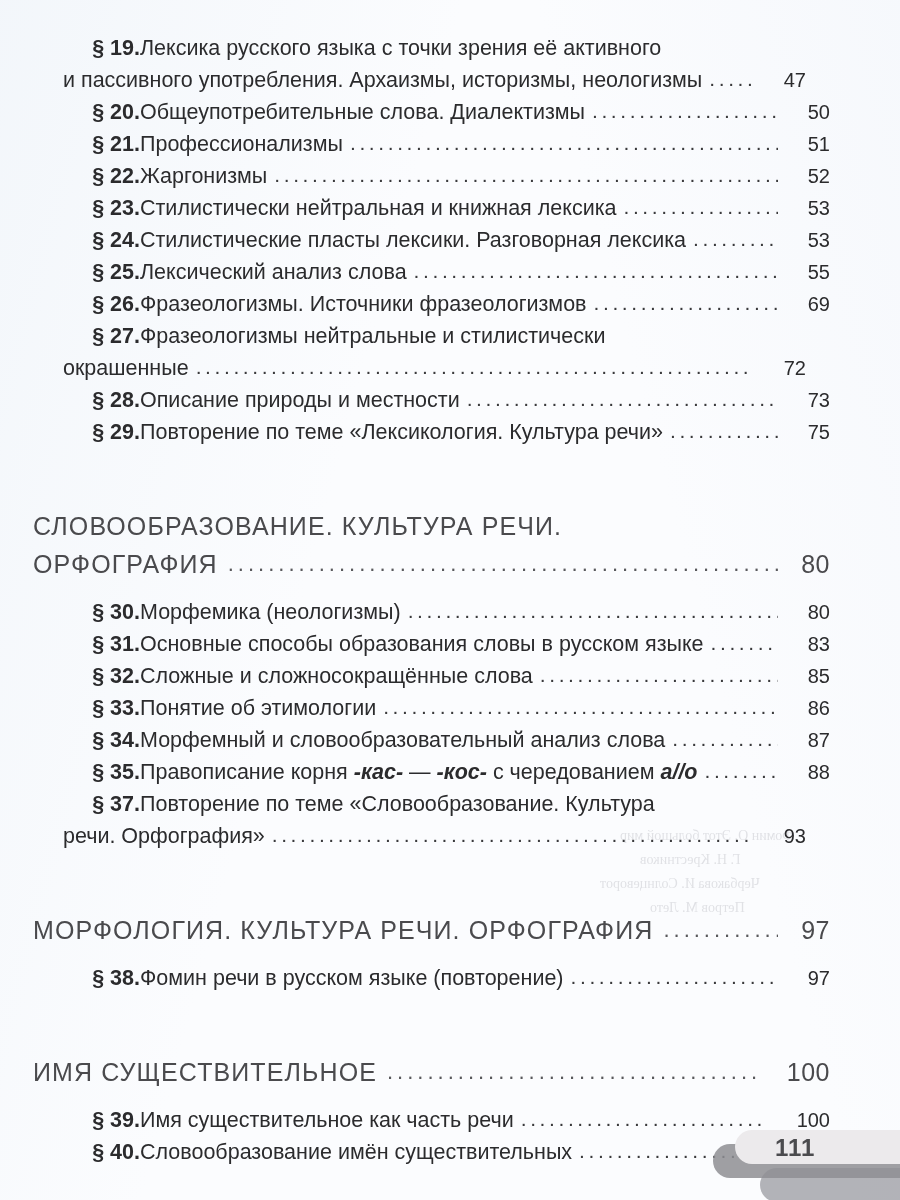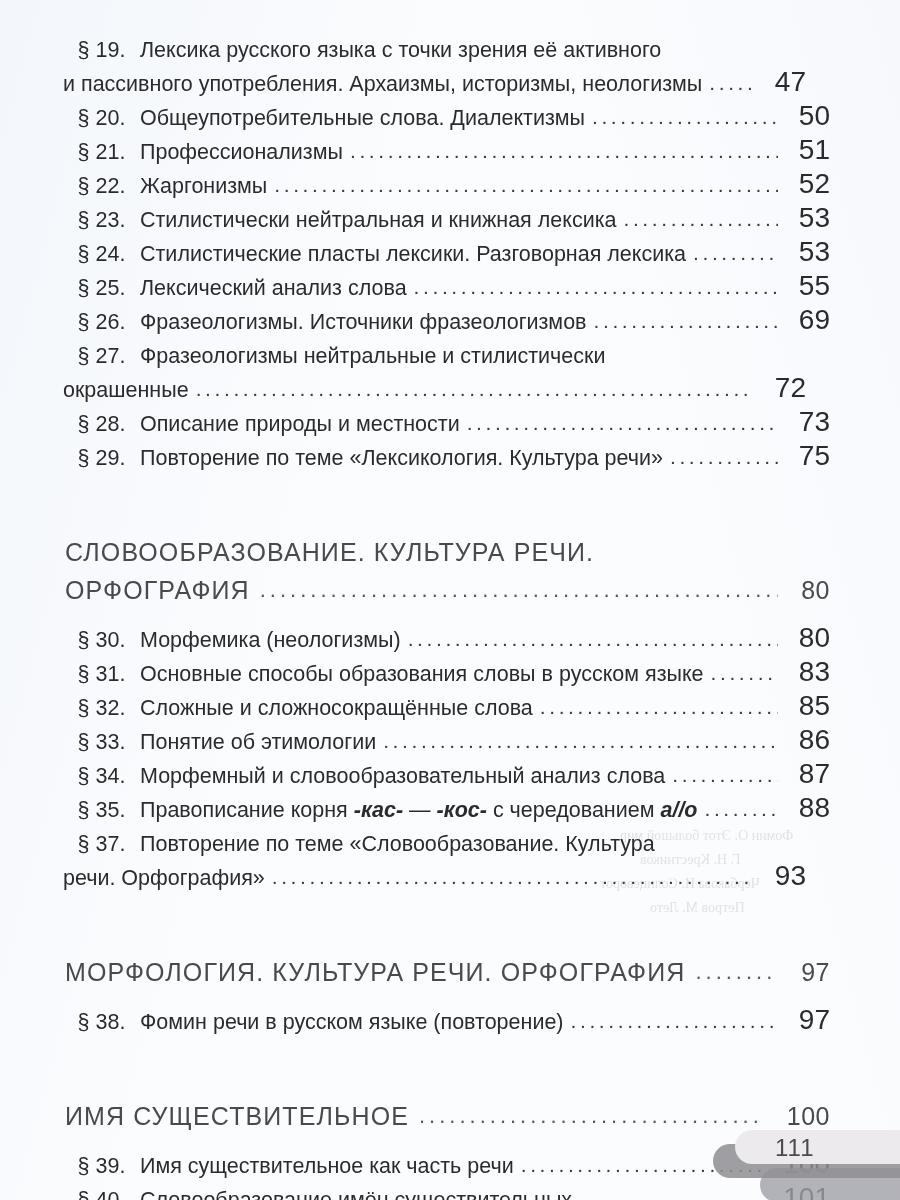--- a/index.html
+++ b/index.html
@@ -40,21 +40,22 @@
     display: flex;
     align-items: baseline;
     font-size: 21.5px;
     line-height: 32px;
     white-space: nowrap;
   }
 
   .sec-num {
     flex: 0 0 auto;
     width: 77px;
-    text-align: center;
+    text-align: right;
+    font-weight: bold;
   }
 
   .title {
     flex: 0 0 auto;
   }
 
   .leader {
     flex: 1 1 auto;
     overflow: hidden;
     white-space: nowrap;
@@ -65,21 +66,21 @@
     transform: translateY(-1px);
   }
   .leader::before {
     content: "............................................................................................................";
   }
 
   .pageno {
     flex: 0 0 auto;
     width: 46px;
     text-align: right;
-    font-size: 28px;
+    font-size: 20px;
   }
   .pageno.wide { width: 62px; }
 
   
   .entry { padding-left: 63px; padding-right: 70px; }
   .entry .title { padding-left: 0; text-align: center; }
 
   
   .cont {
     padding-left: 63px;
@@ -91,21 +92,20 @@
   .row.noleader .pageno { visibility: hidden; }
 
   
   .heading {
     padding-left: 33px;
     padding-right: 70px;
     font-size: 25px;
     line-height: 37px;
     letter-spacing: 1.1px;
     color: #4a4a4d;
-    margin-left: 32px;
   }
   .heading .leader {
     letter-spacing: 4px;
     font-size: 22px;
     margin-left: 10px;
     color: #58585b;
     transform: translateY(-2px);
   }
   .heading .pageno {
     font-size: 25px;
@@ -124,20 +124,21 @@
   .spacer-md { height: 26px; }
   .spacer-lg { height: 34px; }
 
   
   .folio-wrap {
     position: absolute;
     left: 0;
     bottom: 0;
     width: 900px;
     height: 78px;
+    font-weight: bold;
   }
   .shadow-bar {
     position: absolute;
     left: 713px;
     top: 22px;
     width: 230px;
     height: 34px;
     background: #8e8e93;
     border-radius: 17px 0 0 17px;
     opacity: 0.85;

